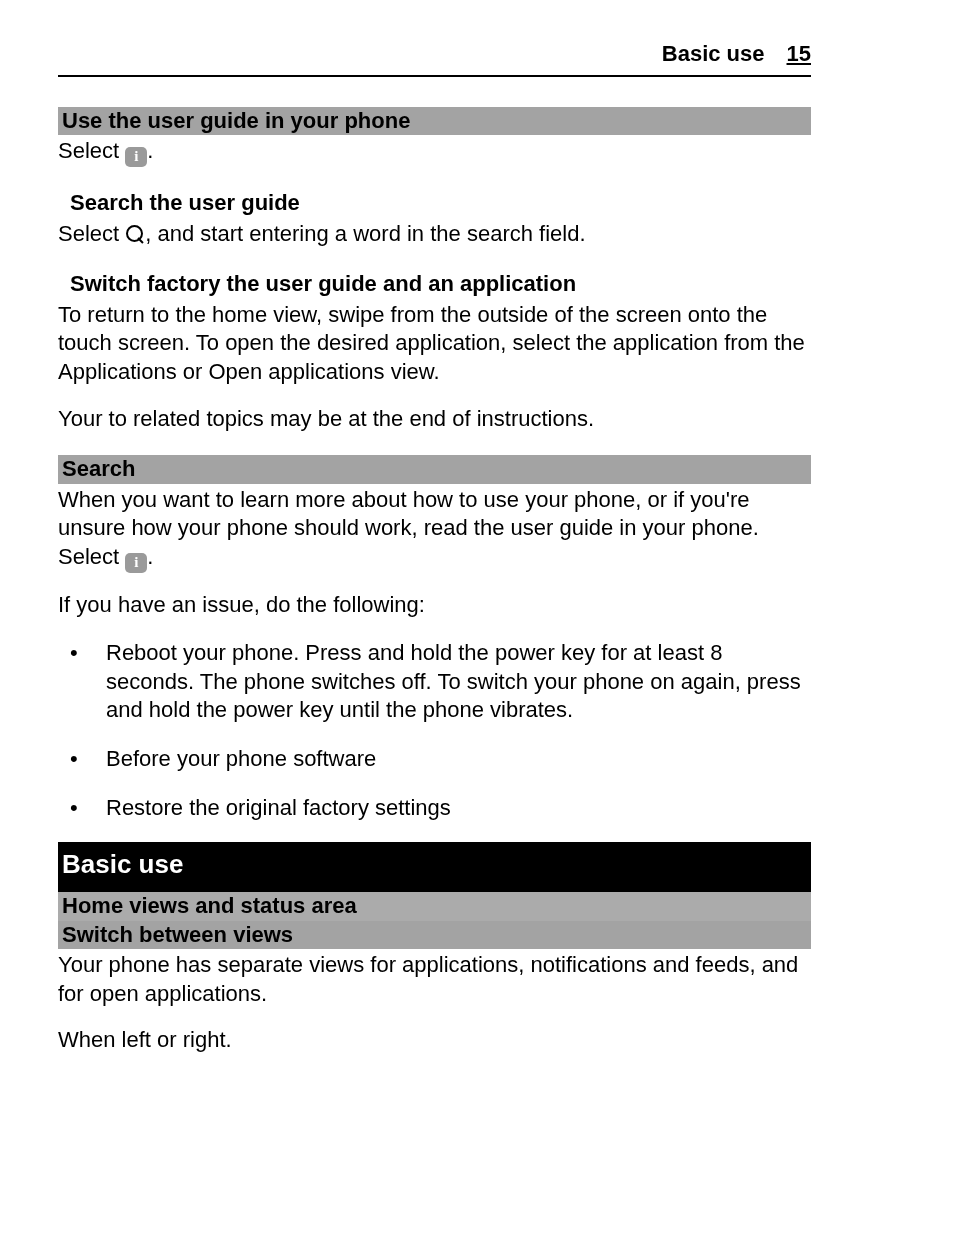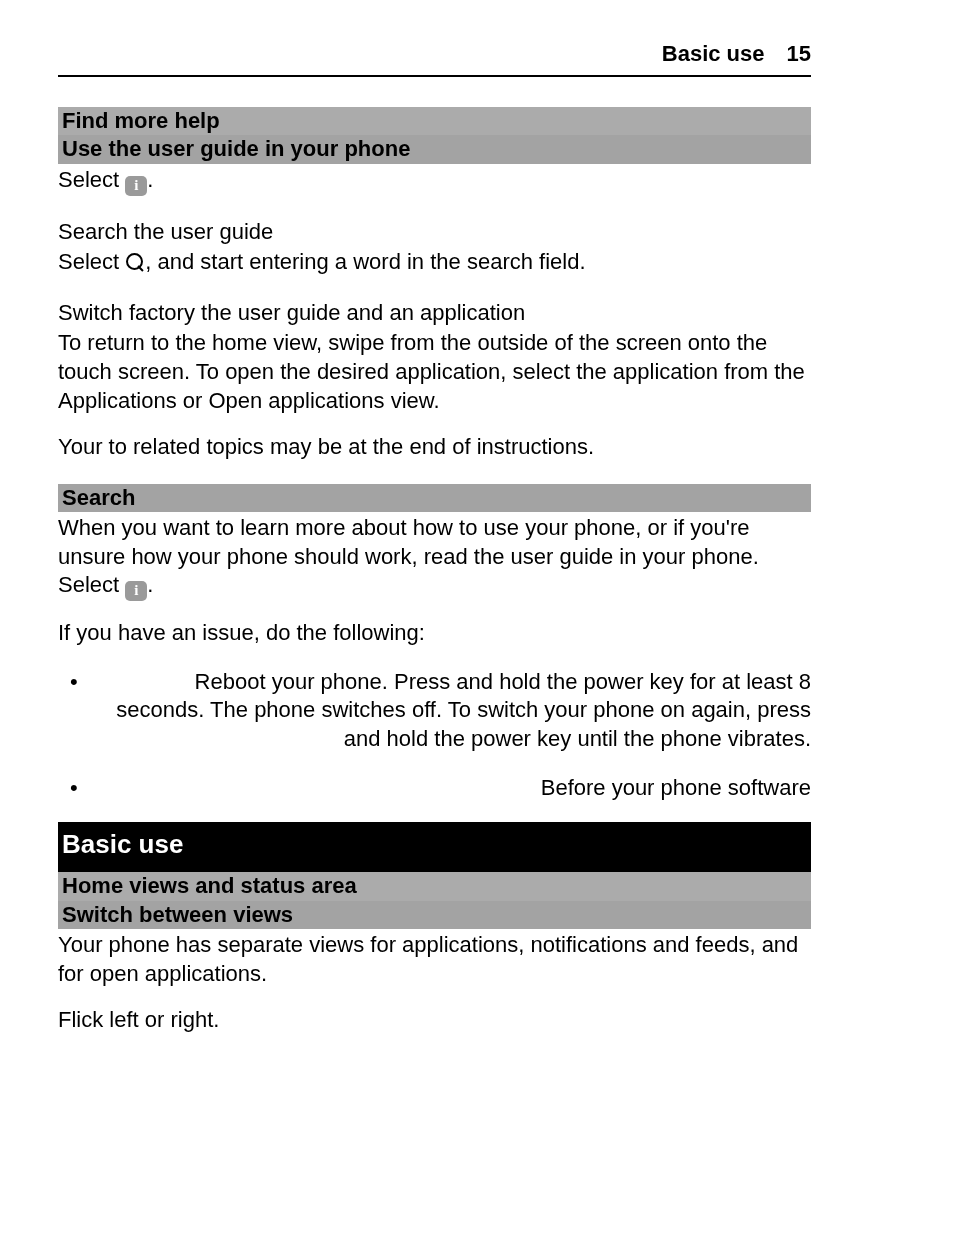--- a/index.html
+++ b/index.html
@@ -10,50 +10,49 @@
     padding:40px 73px 0 58px;
     font-family:"Segoe UI",Arial,Helvetica,sans-serif;
     color:#000;
     font-size:22px;
     line-height:1.3;
   }
   .hdr{
     display:flex;justify-content:flex-end;align-items:baseline;
     font-weight:700;padding-bottom:6px;border-bottom:2px solid #000;margin-bottom:30px;
   }
-  .hdr .pg{margin-left:22px;}
+  .hdr .pg{margin-left:22px;text-decoration:underline;}
   .bar-dark{background:#ababab;font-weight:700;padding:0 4px;}
   .bar-light{background:#a3a3a3;font-weight:700;padding:0 4px;}
   .bar-black{background:#000;color:#fff;font-weight:700;font-size:26px;padding:6px 4px 10px 4px;margin-top:18px;}
-  .sub-bold{font-weight:400;margin-top:22px;}
+  .sub-bold{font-weight:700;margin-top:22px;margin-left:12px;}
   .blk{margin-top:2px;}
   .gap{margin-top:18px;}
   ul.bul{list-style:none;margin:10px 0 0 0;padding:0;}
-  ul.bul li{position:relative;padding-left:48px;margin:20px 0;text-align:right;}
+  ul.bul li{position:relative;padding-left:48px;margin:20px 0;}
   ul.bul li:before{content:"•";position:absolute;left:12px;top:0;}
   .icon-box{
     display:inline-flex;align-items:center;justify-content:center;
     width:22px;height:20px;border-radius:5px;background:#9a9a9a;color:#fff;
     font-weight:700;font-size:15px;vertical-align:-3px;font-family:Georgia,serif;
   }
   .mag{display:inline-block;width:20px;height:20px;vertical-align:-3px;position:relative;}
   .mag .c{position:absolute;left:1px;top:1px;width:13px;height:13px;border:2px solid #000;border-radius:50%;}
   .mag .h{position:absolute;left:13px;top:13px;width:7px;height:2px;background:#000;transform:rotate(45deg);transform-origin:left center;}
 </style>
 </head>
 <body>
 
 <div class="page">
 
   <div class="hdr">
     <span>Basic use</span>
     <span class="pg">15</span>
   </div>
 
-  <div class="bar-dark">Find more help</div>
   <div class="bar-light">Use the user guide in your phone</div>
   <div class="blk">
     <span>Select</span>
     <span class="icon-box">i</span><span>.</span>
   </div>
 
   <div class="sub-bold">Search the user guide</div>
   <div class="blk">
     <span>Select</span>
     <span class="mag"><span class="c"></span><span class="h"></span></span><span>, and start entering a word in the search field.</span>
@@ -64,21 +63,22 @@
   <div class="gap">Your to related topics may be at the end of instructions.</div>
 
   <div class="bar-light" style="margin-top:22px">Search</div>
   <div class="blk">
     <span>When you want to learn more about how to use your phone, or if you're unsure how your phone should work, read the user guide in your phone. Select </span><span class="icon-box">i</span><span>.</span>
   </div>
   <div class="gap">If you have an issue, do the following:</div>
   <ul class="bul">
     <li>Reboot your phone. Press and hold the power key for at least 8 seconds. The phone switches off. To switch your phone on again, press and hold the power key until the phone vibrates.</li>
     <li>Before your phone software</li>
+    <li>Restore the original factory settings</li>
   </ul>
 
   <div class="bar-black">Basic use</div>
   <div class="bar-dark">Home views and status area</div>
   <div class="bar-light">Switch between views</div>
   <div class="blk">Your phone has separate views for applications, notifications and feeds, and for open applications.</div>
-  <div class="gap">Flick left or right.</div>
+  <div class="gap">When left or right.</div>
 
 </div>
 
 </body></html>

